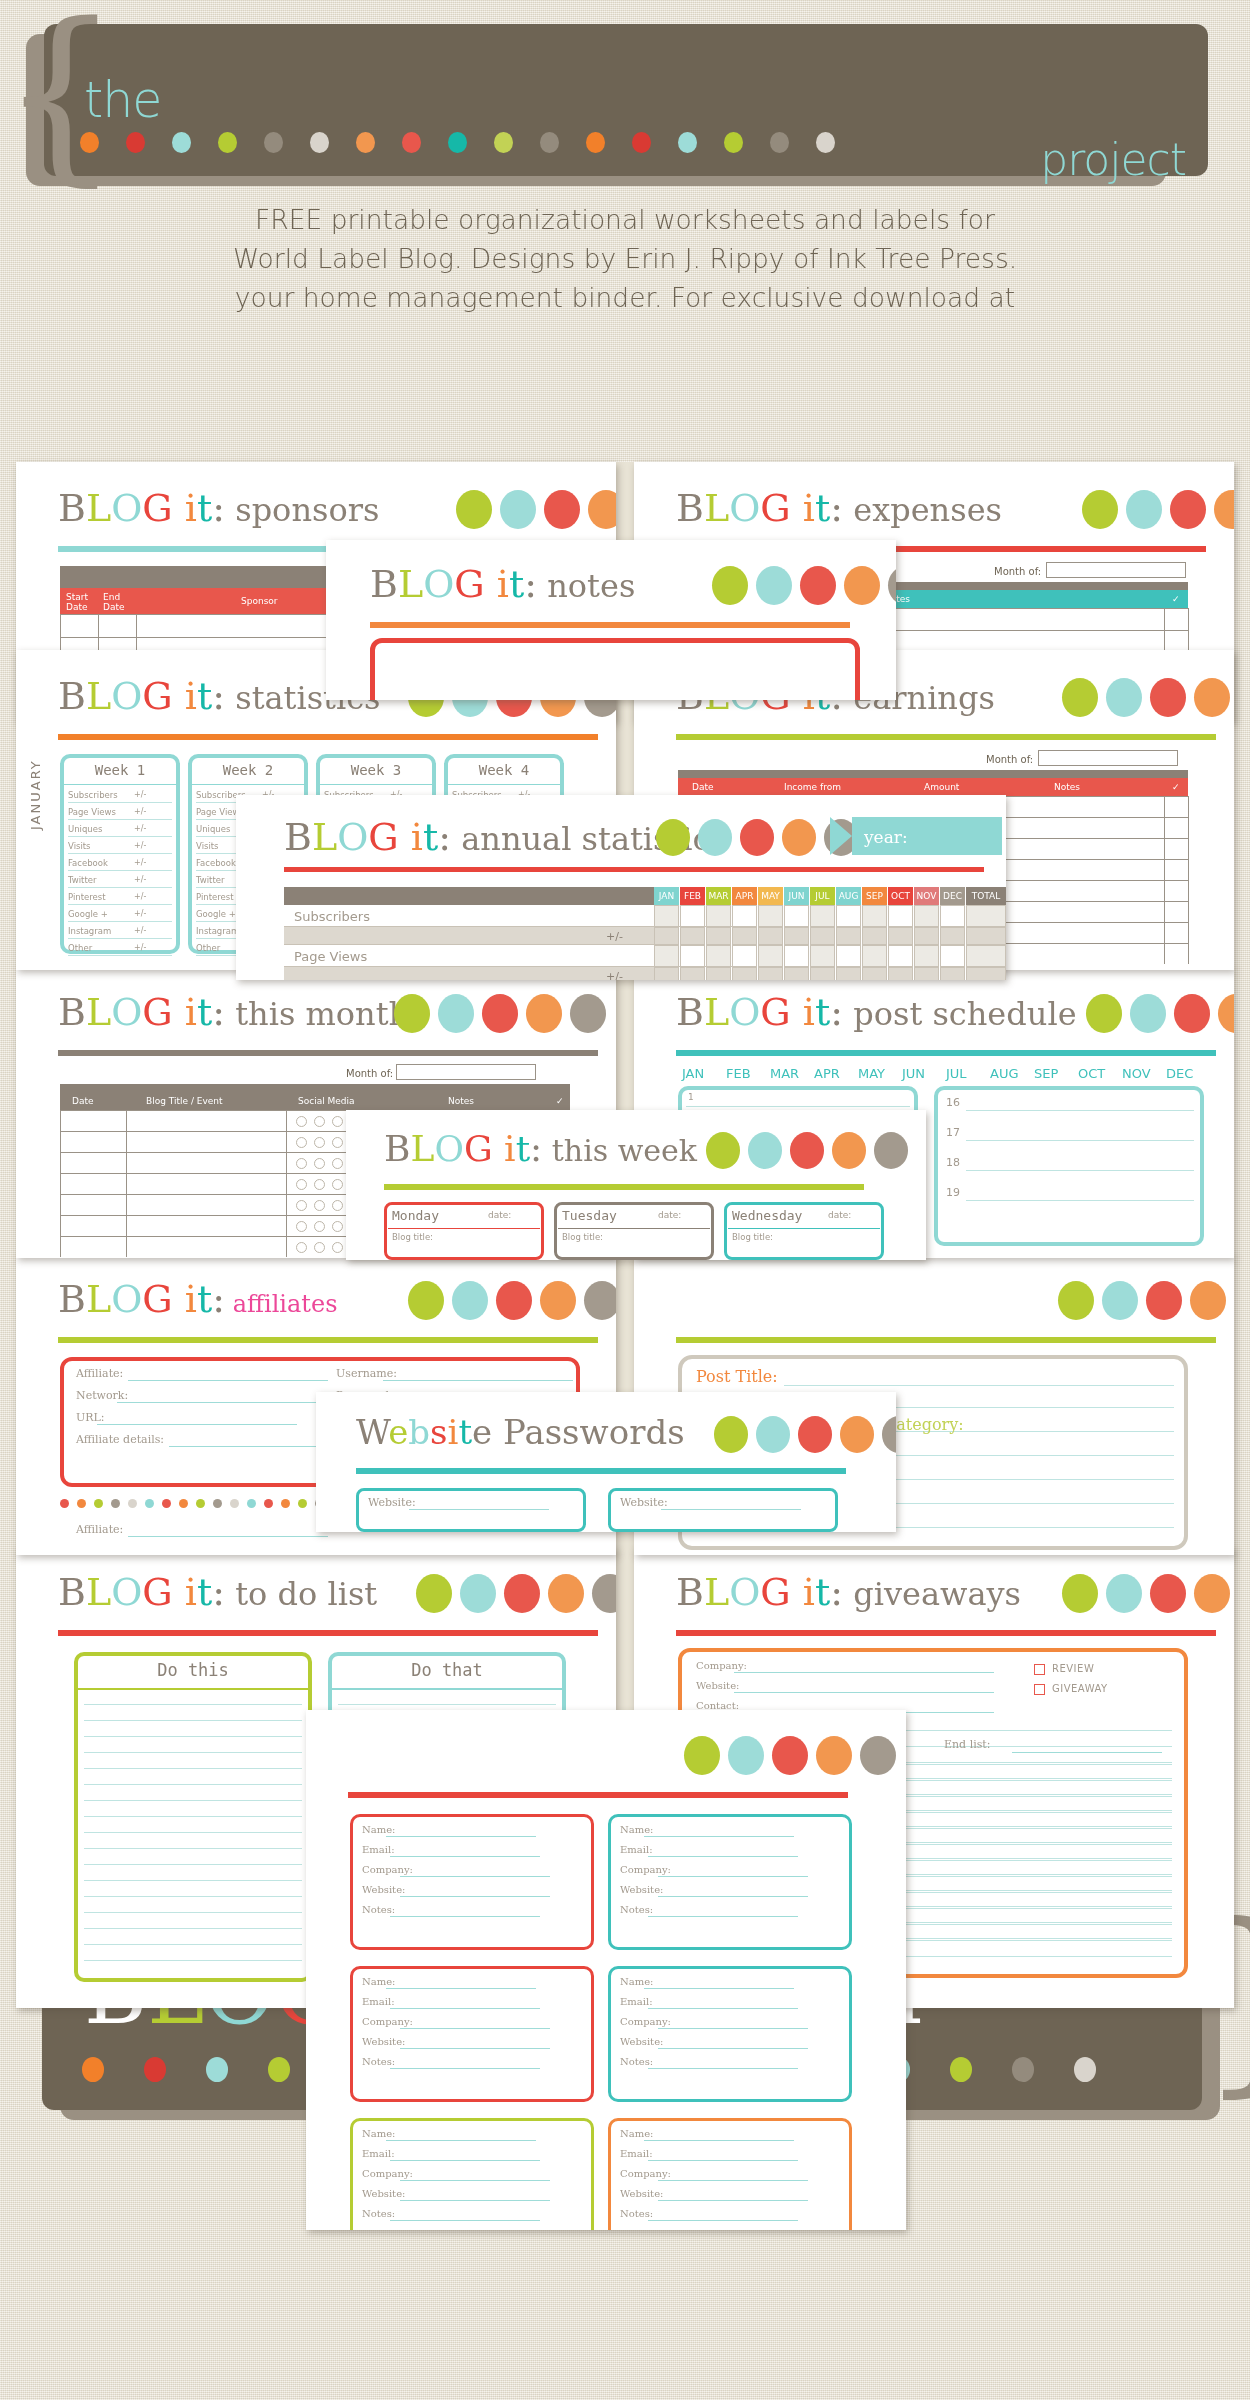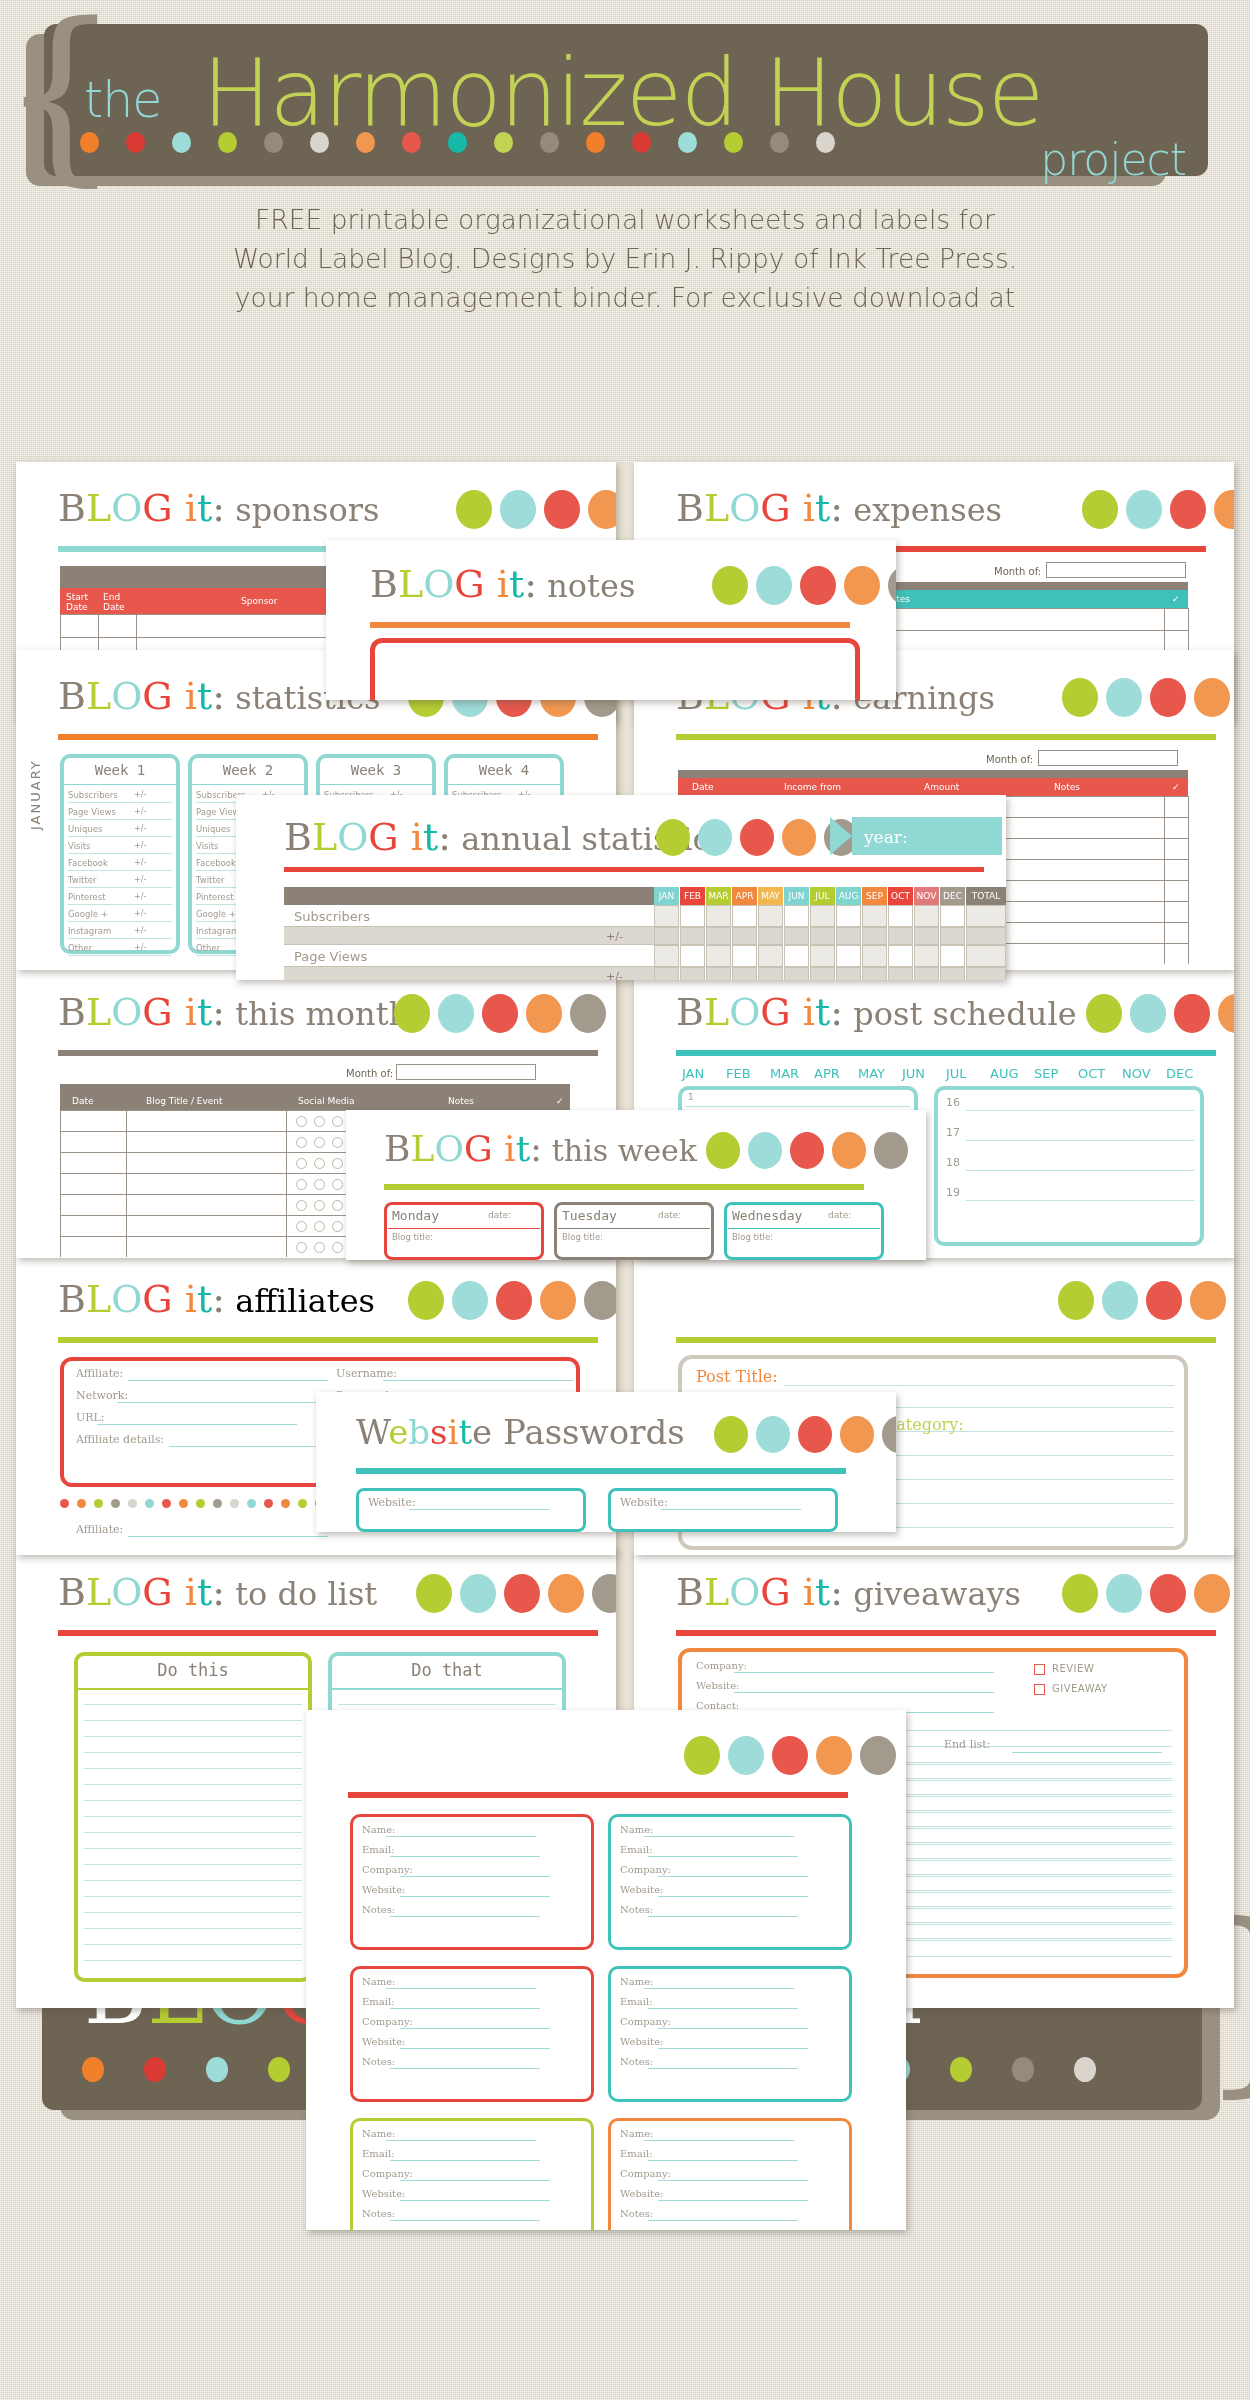--- a/index.html
+++ b/index.html
@@ -101,21 +101,20 @@
 
   .vsep { position:absolute; background:#e8e3d5; }
 </style>
 </head>
 <body>
 
 <div class="hdr-wrap">
   <div class="hdr-shadow"></div>
   <div class="hdr-bar">
     <span class="hdr-the">the</span>
-    <span class="hdr-main">Harmonized House</span>
     <span class="hdr-project">project</span>
     <div class="dotrow" id="hdr-dots" style="left:36px; top:108px;">
         <span class="dot" style="width: 19px; height: 21.28px; background: rgb(242, 128, 42); margin-right: 27px; border-radius: 50%;"></span>
         <span class="dot" style="width: 19px; height: 21.28px; background: rgb(217, 58, 51); margin-right: 27px; border-radius: 50%;"></span>
         <span class="dot" style="width: 19px; height: 21.28px; background: rgb(157, 220, 216); margin-right: 27px; border-radius: 50%;"></span>
         <span class="dot" style="width: 19px; height: 21.28px; background: rgb(181, 204, 51); margin-right: 27px; border-radius: 50%;"></span>
         <span class="dot" style="width: 19px; height: 21.28px; background: rgb(148, 139, 125); margin-right: 27px; border-radius: 50%;"></span>
         <span class="dot" style="width: 19px; height: 21.28px; background: rgb(217, 212, 204); margin-right: 27px; border-radius: 50%;"></span>
         <span class="dot" style="width: 19px; height: 21.28px; background: rgb(242, 151, 79); margin-right: 27px; border-radius: 50%;"></span>
         <span class="dot" style="width: 19px; height: 21.28px; background: rgb(232, 87, 76); margin-right: 27px; border-radius: 50%;"></span>
@@ -609,21 +608,21 @@
       <div style="position: absolute; left: 312px; top: 100px; color: rgb(163, 154, 142); font-size: 9px; font-family: &quot;DejaVu Sans&quot;, sans-serif;">date:</div>
       <div style="position: absolute; left: 212px; top: 118px; width: 152px; height: 1px; background: rgb(139, 129, 118);"></div>
       <div style="position: absolute; left: 216px; top: 122px; color: rgb(163, 154, 142); font-size: 8.5px; font-family: &quot;DejaVu Sans&quot;, sans-serif;">Blog title:</div>
       <div style="position: absolute; left: 378px; top: 92px; width: 160px; height: 58px; border: 3px solid rgb(63, 193, 187); border-radius: 8px; background: rgb(255, 255, 255);"></div>
       <div style="position: absolute; left: 386px; top: 98px; color: rgb(139, 129, 118); font-size: 13px; font-family: &quot;DejaVu Sans Mono&quot;, monospace;">Wednesday</div>
       <div style="position: absolute; left: 482px; top: 100px; color: rgb(163, 154, 142); font-size: 9px; font-family: &quot;DejaVu Sans&quot;, sans-serif;">date:</div>
       <div style="position: absolute; left: 382px; top: 118px; width: 152px; height: 1px; background: rgb(63, 193, 187);"></div>
       <div style="position: absolute; left: 386px; top: 122px; color: rgb(163, 154, 142); font-size: 8.5px; font-family: &quot;DejaVu Sans&quot;, sans-serif;">Blog title:</div>
     </div>
     <div class="sheet" style="left: 16px; top: 1255px; width: 600px; height: 300px; z-index: 10;">
-      <div class="sh-title" style="left: 42px; top: 22px; font-size: 38px;"><span class="c-b">B</span><span class="c-l">L</span><span class="c-o">O</span><span class="c-g">G</span><span>&nbsp;</span><span class="c-i">i</span><span class="c-t">t</span><span class="c-colon">:</span><span style="color: #000000; font-size: 32px;"> affiliates</span></div>
+      <div class="sh-title" style="left: 42px; top: 22px; font-size: 38px;"><span class="c-b">B</span><span class="c-l">L</span><span class="c-o">O</span><span class="c-g">G</span><span>&nbsp;</span><span class="c-i">i</span><span class="c-t">t</span><span class="c-colon">:</span><span style="color: #ec4899; font-size: 24px;"> affiliates</span></div>
       <div class="sh-dots" style="left: 392px; top: 26px;">
         <span style="width: 36px; height: 38.88px; background: rgb(181, 204, 51); margin-right: 8px;"></span>
         <span style="width: 36px; height: 38.88px; background: rgb(157, 220, 216); margin-right: 8px;"></span>
         <span style="width: 36px; height: 38.88px; background: rgb(232, 87, 76); margin-right: 8px;"></span>
         <span style="width: 36px; height: 38.88px; background: rgb(242, 151, 79); margin-right: 8px;"></span>
         <span style="width: 36px; height: 38.88px; background: rgb(163, 154, 142); margin-right: 8px;"></span>
       </div>
       <div class="sh-rule" style="left: 42px; top: 82px; width: 540px; height: 6px; background: rgb(181, 204, 51);"></div>
       <div style="position: absolute; left: 44px; top: 102px; width: 520px; height: 130px; border: 4px solid rgb(232, 69, 60); border-radius: 12px;"></div>
       <div style="position: absolute; left: 60px; top: 112px; color: rgb(163, 154, 142); font-family: &quot;DejaVu Serif&quot;, serif; font-size: 11px;">Affiliate:</div>

